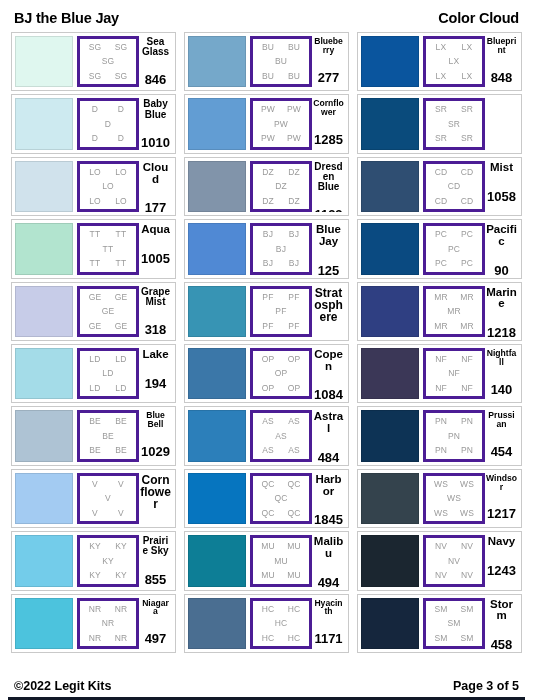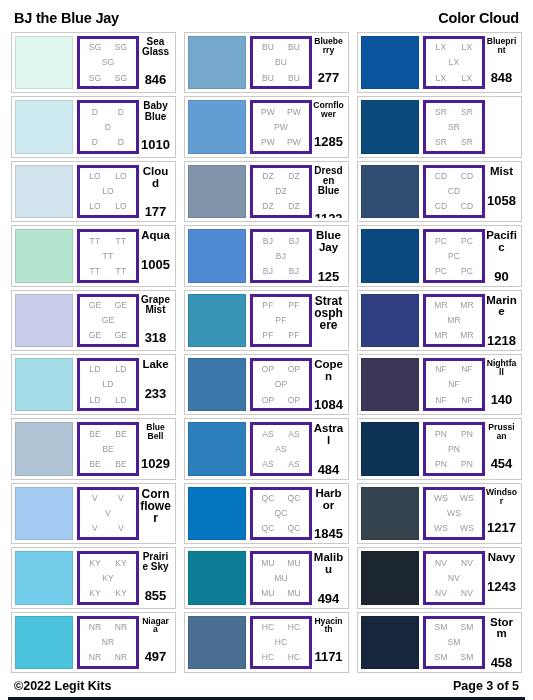--- a/index.html
+++ b/index.html
@@ -107,20 +107,21 @@
   .name.sz-lg  { font-size:11.5px; }
   .name.sz-md  { font-size:10px; }
   .name.sz-sm  { font-size:8.6px; }
   .name.sz-xs  { font-size:12px; }
   
   .footer {
     flex:0 0 auto;
     display:flex; justify-content:space-between; align-items:flex-end;
     padding:6px 6px 4px 6px;
     border-bottom:0;
+    margin-top:20px;
   }
   .footer-left, .footer-right {
     font-size:12.5px; font-weight:bold; color:#000;
   }
   .footer-rule {
     height:3px; background:#111827; width:100%;
     flex:0 0 auto;
   }
 </style>
 </head>
@@ -252,21 +253,21 @@
             <div class="code-row mid">
               <span class="code">LD</span>
             </div>
             <div class="code-row">
               <span class="code">LD</span>
               <span class="code">LD</span>
             </div>
           </div>
           <div class="info">
             <div class="name sz-lg">Lake</div>
-            <div class="num">233</div>
+            <div class="num">194</div>
             <div class="cut">4.5"x5.5"
 Fragment</div>
           </div>
         </div>
         <div class="card">
           <div class="swatch" style="background: rgb(174, 195, 212);"></div>
           <div class="codebox">
             <div class="code-row">
               <span class="code">BE</span>
               <span class="code">BE</span>

